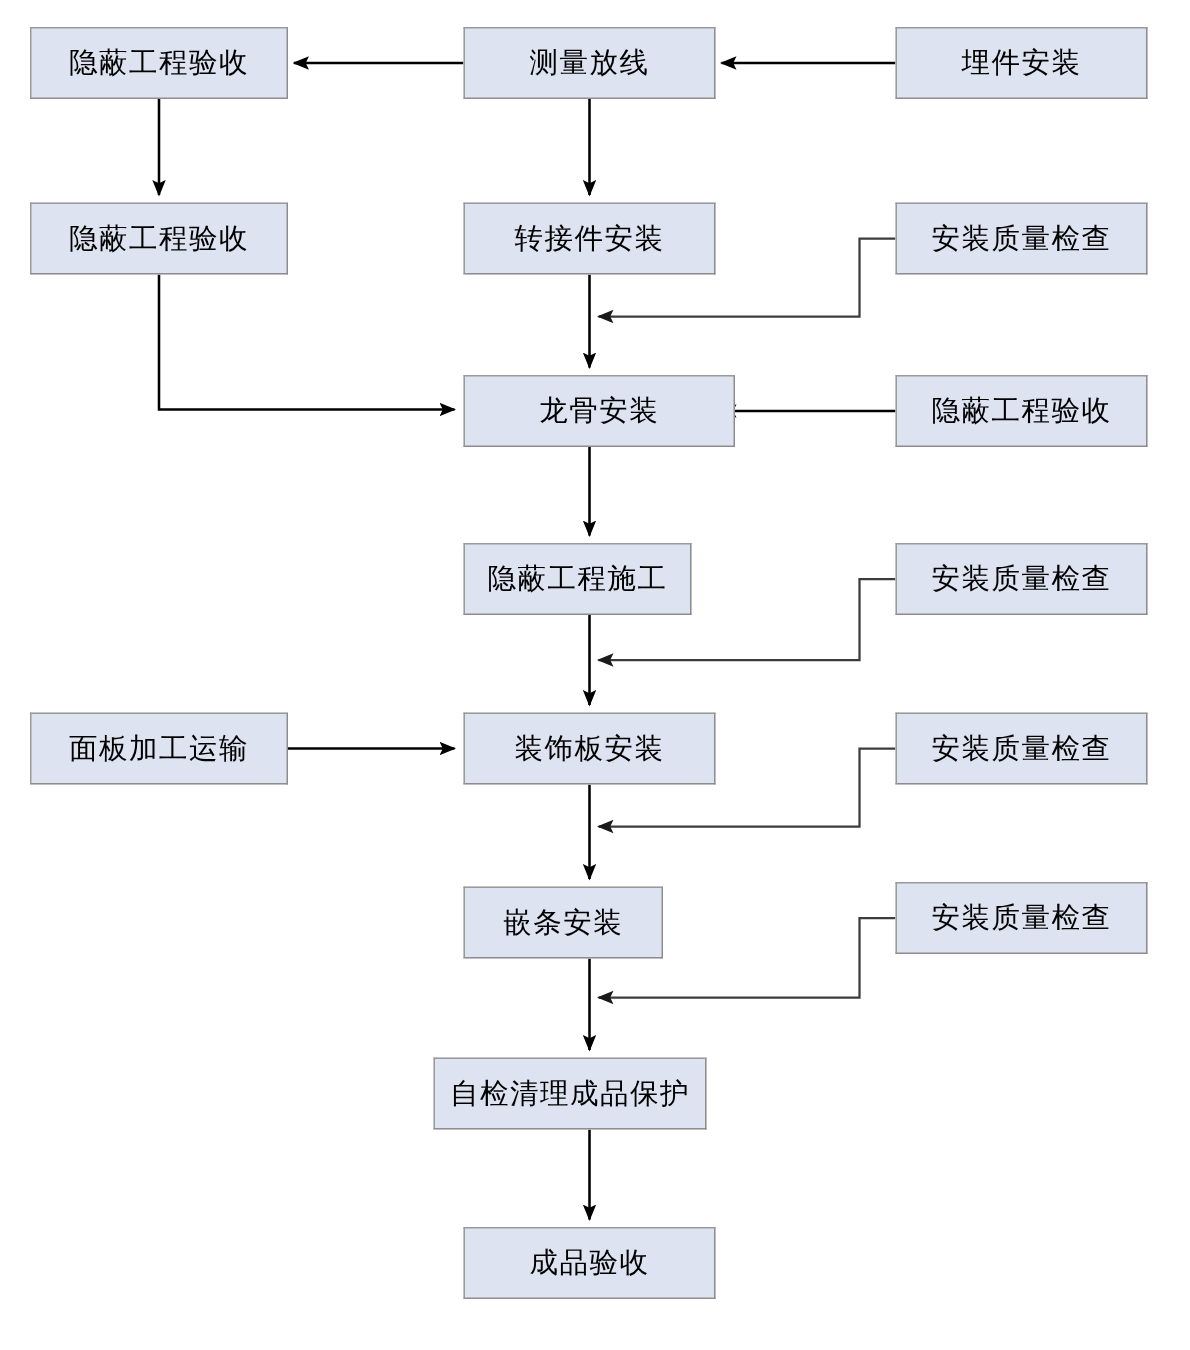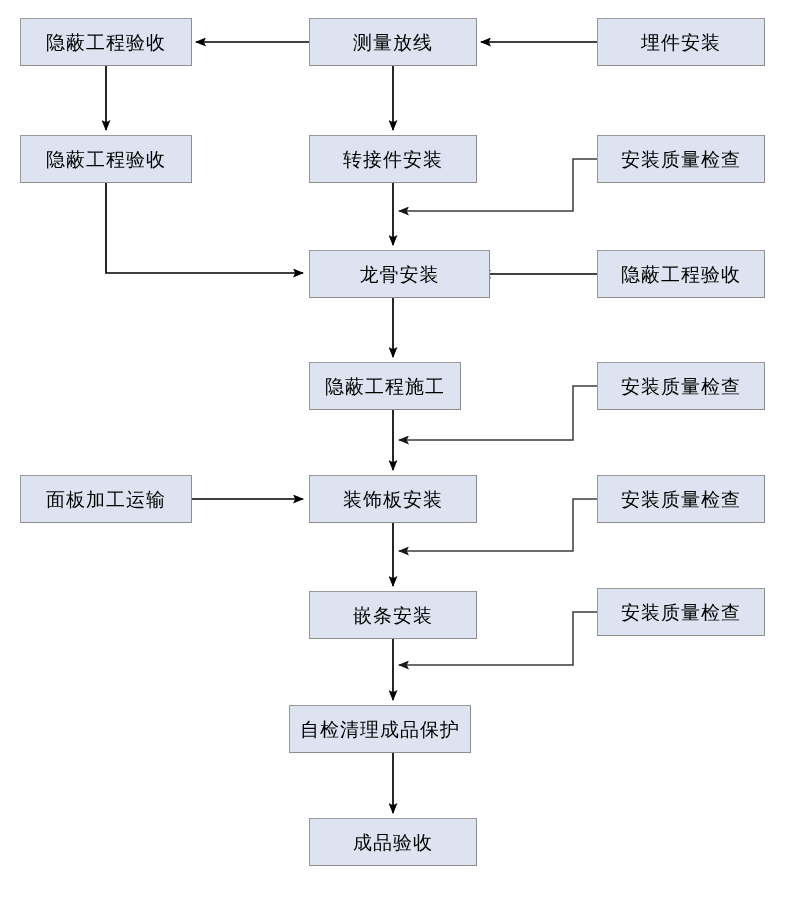--- a/index.html
+++ b/index.html
@@ -147,21 +147,21 @@
   </div>
 
   <div class="node" style="left:309px; top:475px; width:168px; height:48px;text-align:right;">
     <span class="node-label">装饰板安装</span>
   </div>
 
   <div class="node" style="left:597px; top:475px; width:168px; height:48px;">
     <span class="node-label">安装质量检查</span>
   </div>
 
-  <div class="node" style="left:309px; top:591px; width:168px; height:48px;justify-content:center;">
+  <div class="node" style="left:309px; top:591px; width:133px; height:48px;justify-content:center;">
     <span class="node-label">嵌条安装</span>
   </div>
 
   <div class="node" style="left:597px; top:588px; width:168px; height:48px;">
     <span class="node-label">安装质量检查</span>
   </div>
 
   <div class="node" style="left:289px; top:705px; width:182px; height:48px;">
     <span class="node-label">自检清理成品保护</span>
   </div>

